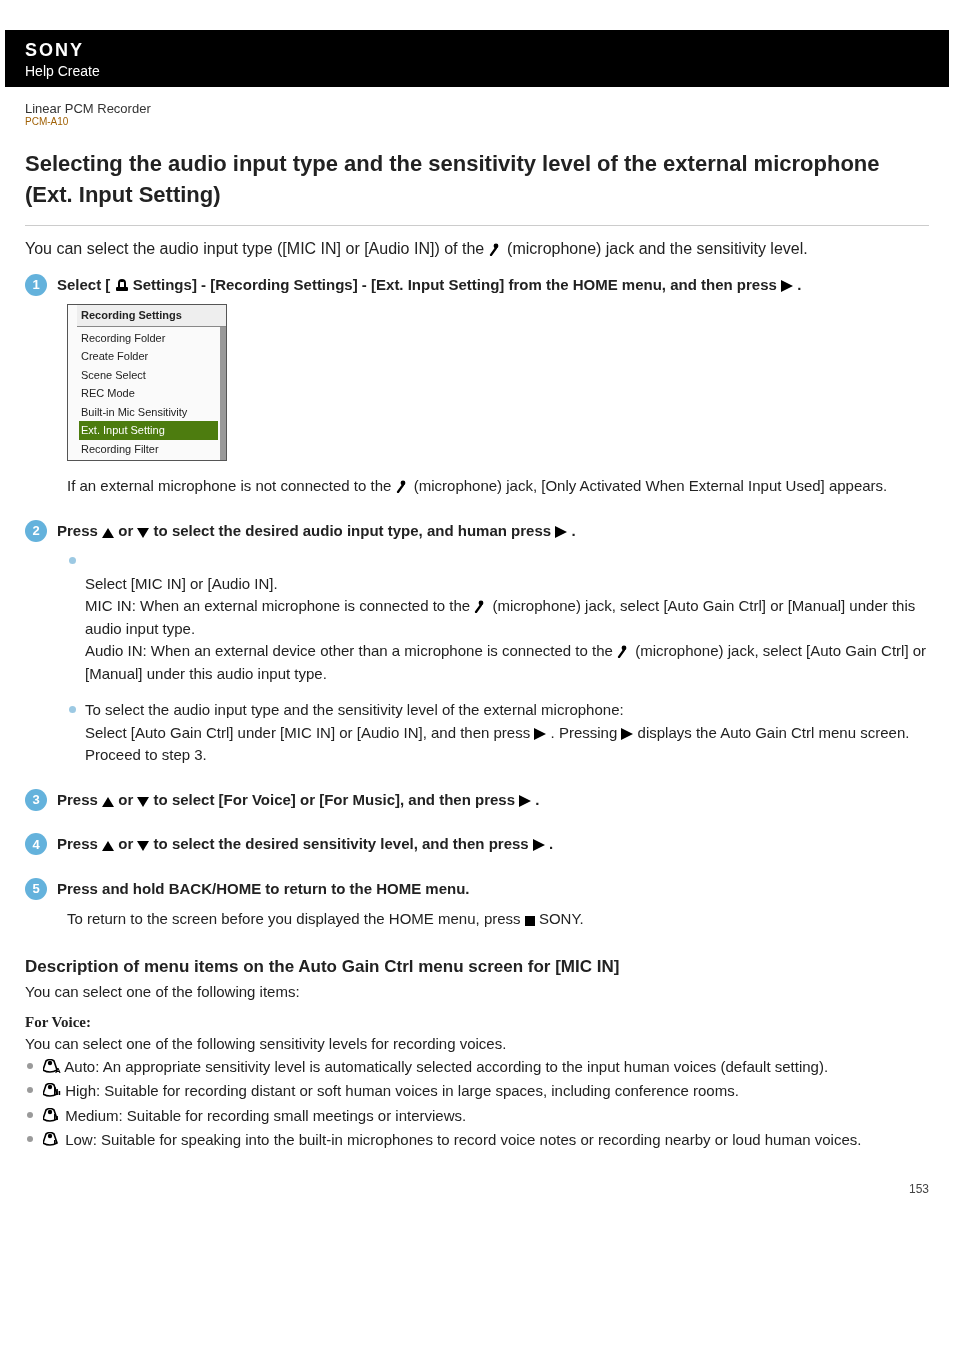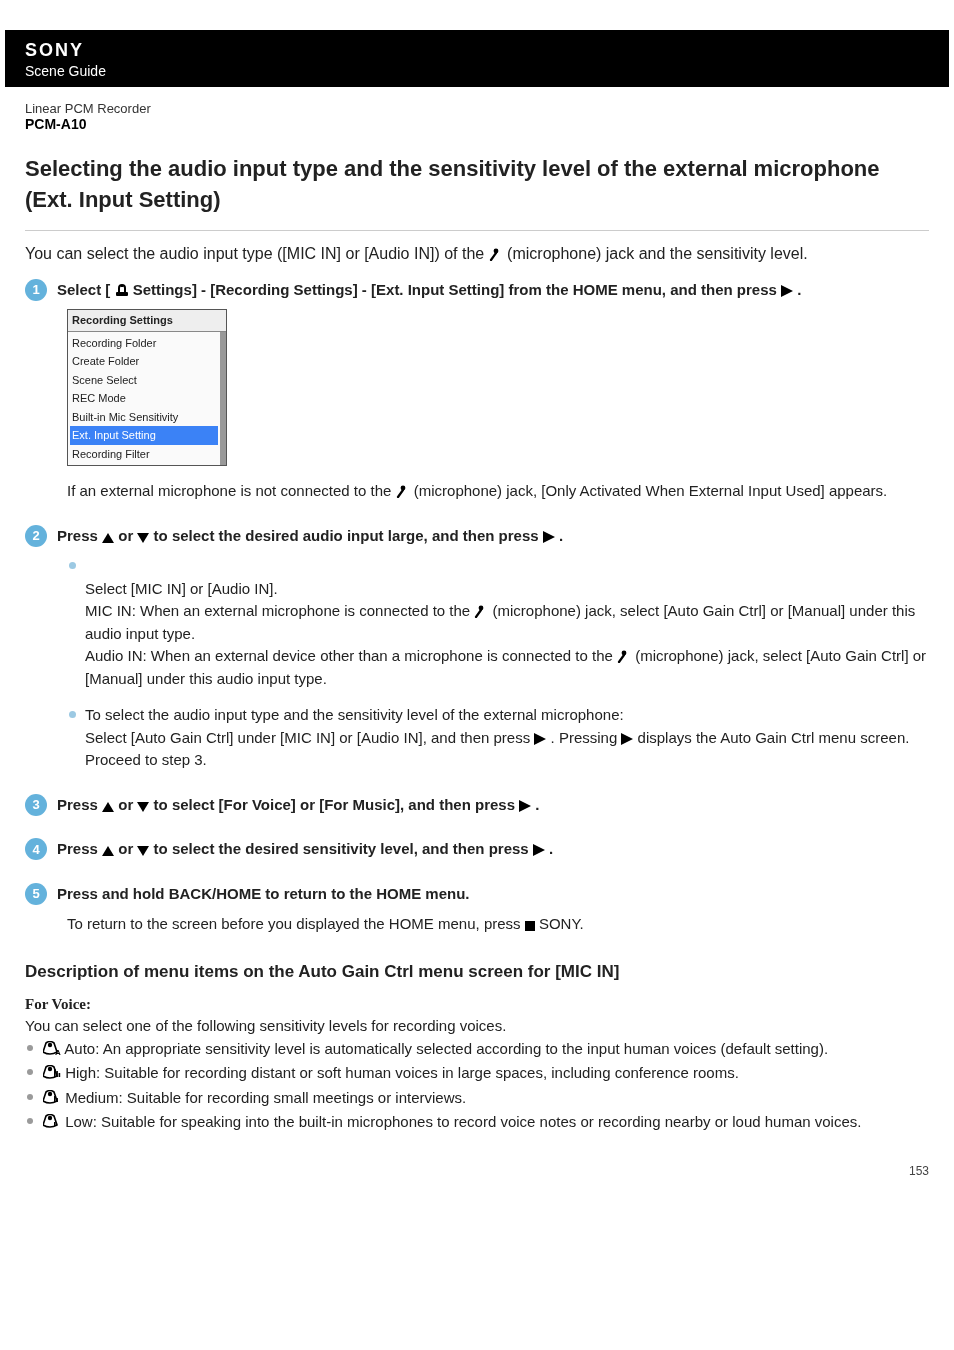--- a/index.html
+++ b/index.html
@@ -2,35 +2,35 @@
 <html><head>
 <meta charset="utf-8">
 <style>
   * { box-sizing: border-box; margin: 0; padding: 0; }
   html, body { font-family: Arial, Helvetica, sans-serif; font-size: 15px; color: #222; background: #fff; }
   .page { width: 944px; margin: 0 auto; background: #fff; }
   .black-bar { background: #000; color: #fff; padding: 10px 20px 8px 20px; margin-top: 30px; }
   .brand { font-family: "Arial Black", Arial, sans-serif; font-weight: 900; letter-spacing: 2px; font-size: 18px; }
   .help-guide { font-size: 14px; margin-top: 2px; }
   .meta { padding: 14px 4px 0 20px; font-size: 13px; color: #333; }
-  .model { font-size: 14px; color: #000000; font-weight: bold; }
+  .model { font-size: 10px; color: #a16207; }
   .content { padding: 0 20px 20px 20px; }
   h1.title { font-size: 22px; font-weight: bold; margin: 22px 0 14px 0; line-height: 1.4; }
   hr.sep { border: none; border-top: 1px solid #ccc; margin: 6px 0 14px 0; }
   .intro { font-size: 16px; margin-bottom: 16px; }
   .step { margin-bottom: 22px; }
   .step-head { display: flex; align-items: flex-start; gap: 10px; margin-bottom: 8px; }
   .step-num { width: 22px; height: 22px; min-width: 22px; border-radius: 50%; background: #64b2dc; color: #fff; font-weight: bold; font-size: 13px; display: flex; align-items: center; justify-content: center; flex-shrink: 0; }
   .step-inst { font-weight: bold; font-size: 15px; line-height: 1.5; }
   .step-body { margin-left: 42px; font-size: 15px; line-height: 1.5; }
-  .screenshot { border: 1px solid #555; width: 160px; background: #fafafa; font-size: 11px; margin: 4px 0 14px 0; }
+  .screenshot { border: 1px solid #555; width: 160px; background: #fafafa; font-size: 11px; margin: 4px 0 14px 0; padding-left: 9px; }
   .screenshot .ss-title { background:#eee; border-bottom:1px solid #888; padding:2px 4px; font-weight:bold; }
   .screenshot .ss-body { padding: 2px 2px; border-right: 6px solid #999; }
   .screenshot .ss-item { padding: 1px 2px; }
-  .screenshot .ss-sel { background:#3b82f6; color:#fff; }
+  .screenshot .ss-sel { background:#4d7c0f; color:#fff; }
   ul.blue-bullets { list-style: none; margin: 6px 0 0 0; padding: 0; }
   ul.blue-bullets > li { position: relative; padding-left: 18px; margin-bottom: 14px; line-height: 1.5; }
   ul.blue-bullets > li::before { content: ""; position: absolute; left: 2px; top: 7px; width: 7px; height: 7px; background: #9cc9e3; border-radius: 50%; }
   ul.gray-bullets { list-style: none; margin: 4px 0 0 0; padding: 0; }
   ul.gray-bullets > li { position: relative; padding-left: 18px; margin-bottom: 2px; line-height: 1.5; }
   ul.gray-bullets > li::before { content: ""; position: absolute; left: 2px; top: 7px; width: 6px; height: 6px; background: #9a9a9a; border-radius: 50%; }
   h2.section { font-size: 17px; font-weight: bold; margin: 26px 0 6px 0; }
   h3.sub { font-size: 15px; font-weight: bold; margin: 14px 0 4px 0; font-family: Liberation Serif, serif; }
   .page-num { text-align: right; font-size: 12px; color: #444; margin-top: 30px; padding-bottom: 20px; }
   svg.g { vertical-align: -2px; }
@@ -84,21 +84,21 @@
       <circle cx="7" cy="4" r="2.2" fill="#000"></circle>
       <rect x="11" y="8" width="1.6" height="4" fill="#000"></rect>
     </g>
   </defs>
 </svg>
 
 <div class="page">
 
   <div class="black-bar">
     <div class="brand">SONY</div>
-    <div class="help-guide">Scene Guide</div>
+    <div class="help-guide">Help Create</div>
   </div>
 
   <div class="meta">
     <div>Linear PCM Recorder</div>
     <div class="model">PCM-A10</div>
   </div>
 
   <div class="content">
 
     <h1 class="title">Selecting the audio input type and the sensitivity level of the external microphone (Ext. Input Setting)</h1>
@@ -155,21 +155,21 @@
         <div class="step-num">2</div>
         <div class="step-inst">
           <span>Press </span>
           <svg class="g" width="12" height="10">
               <use href="#up-ic"></use>
             </svg>
           <span> or </span>
           <svg class="g" width="12" height="10">
               <use href="#down-ic"></use>
             </svg>
-          <span> to select the desired audio input large, and then press </span>
+          <span> to select the desired audio input type, and human press </span>
           <svg class="g" width="12" height="12">
               <use href="#play-ic"></use>
             </svg>
           <span> .</span>
         </div>
       </div>
       <div class="step-body">
         <ul class="blue-bullets">
           <li>
             <br>
@@ -253,20 +253,21 @@
           <span>To return to the screen before you displayed the HOME menu, press </span>
           <svg class="g" width="10" height="10">
               <use href="#stop-ic"></use>
             </svg>
           <span> SONY.</span>
         </p>
       </div>
     </div>
 
     <h2 class="section">Description of menu items on the Auto Gain Ctrl menu screen for [MIC IN]</h2>
+    <p>You can select one of the following items:</p>
 
     <h3 class="sub">For Voice:</h3>
     <p>You can select one of the following sensitivity levels for recording voices.</p>
 
     <ul class="gray-bullets">
       <li>
         <svg class="g" width="18" height="15">
             <use href="#sens-auto"></use>
           </svg>
         <span> Auto: An appropriate sensitivity level is automatically selected according to the input human voices (default setting).</span>

